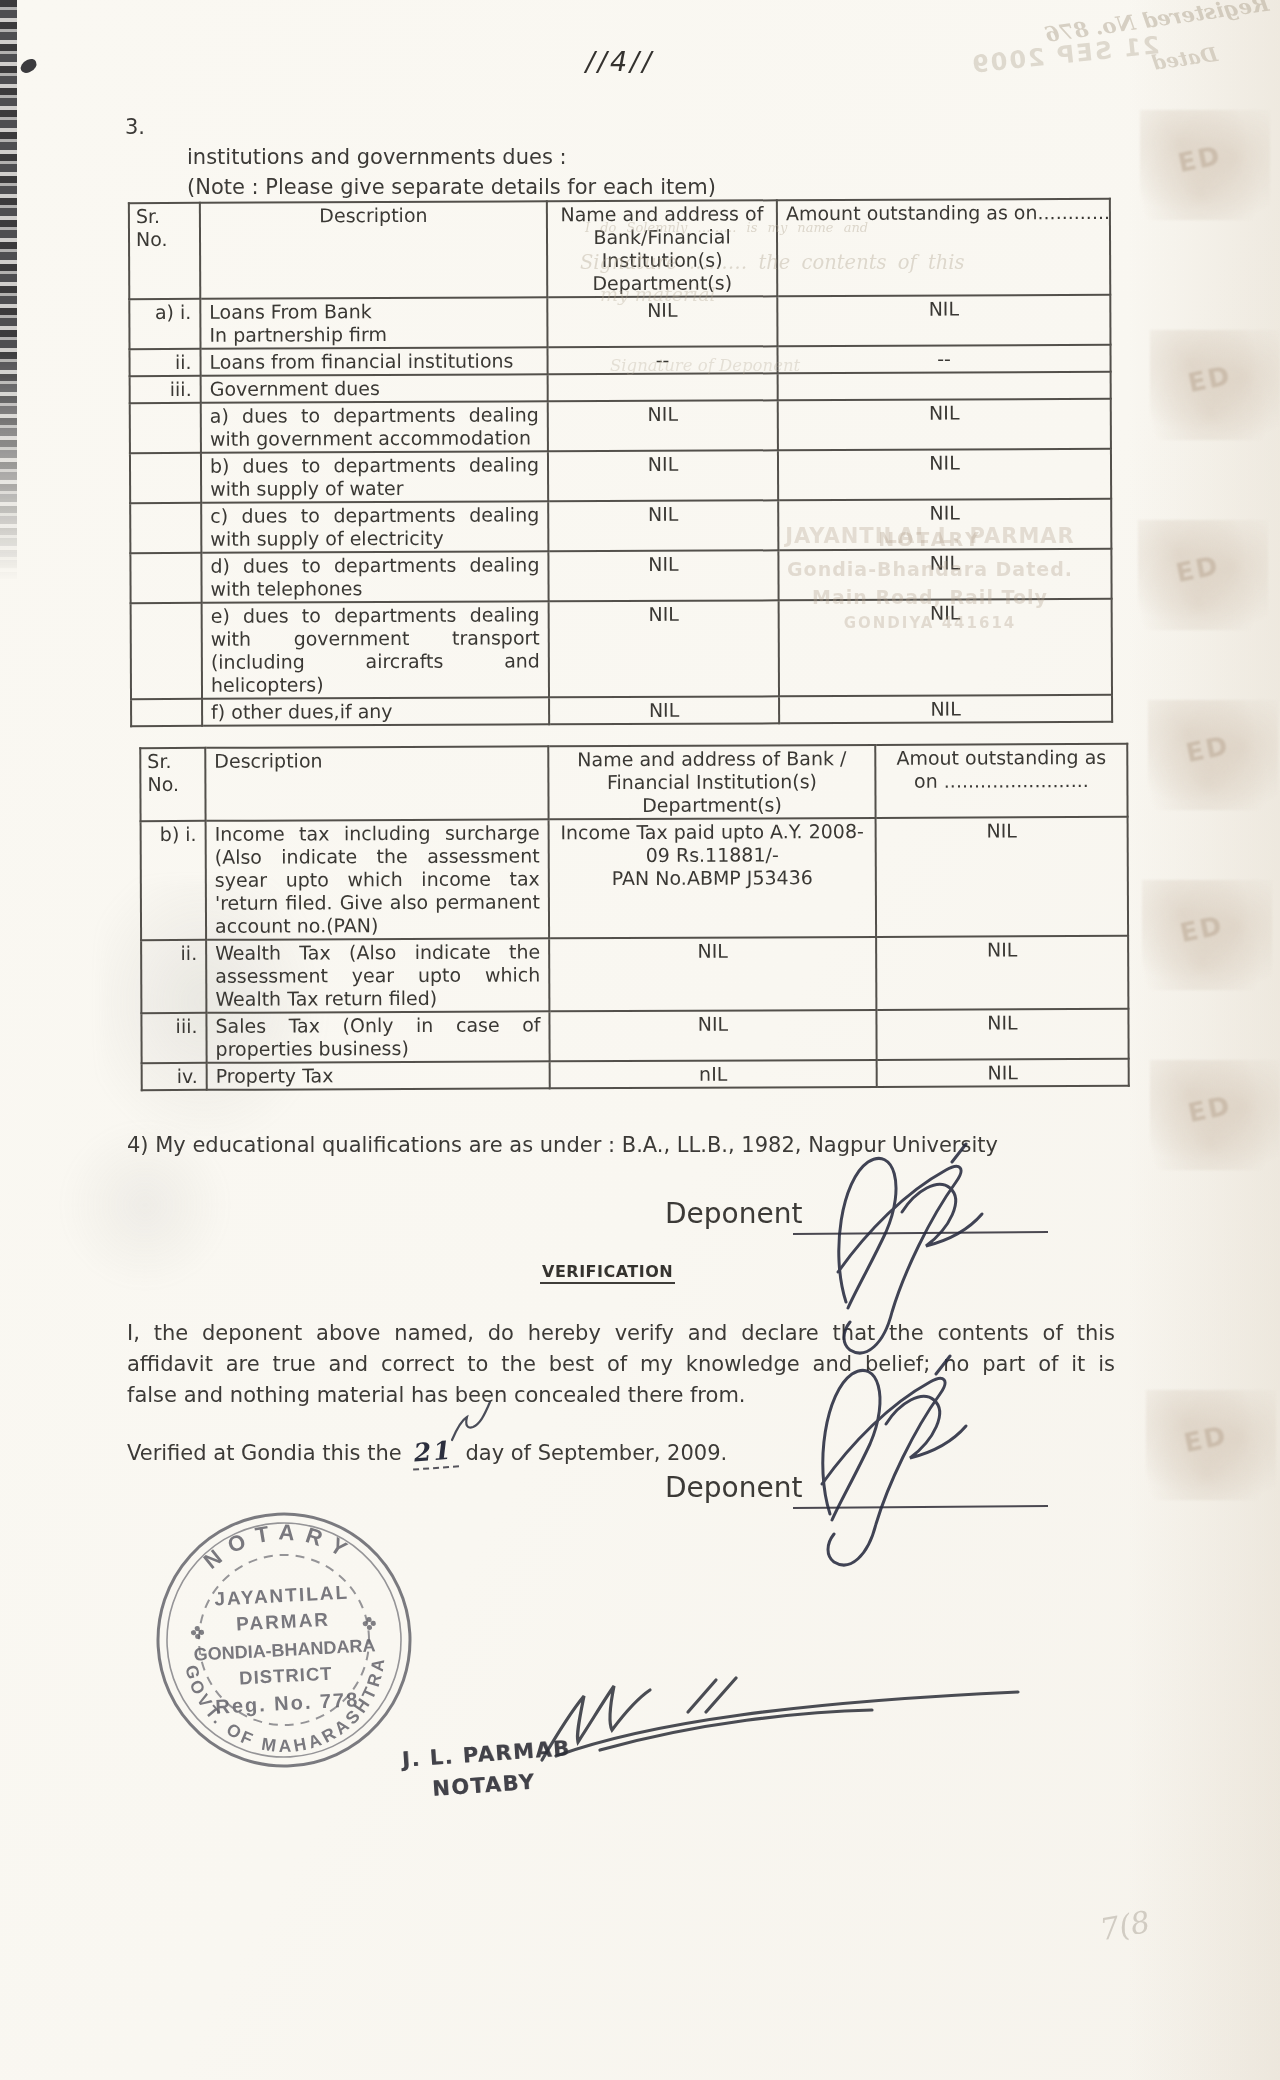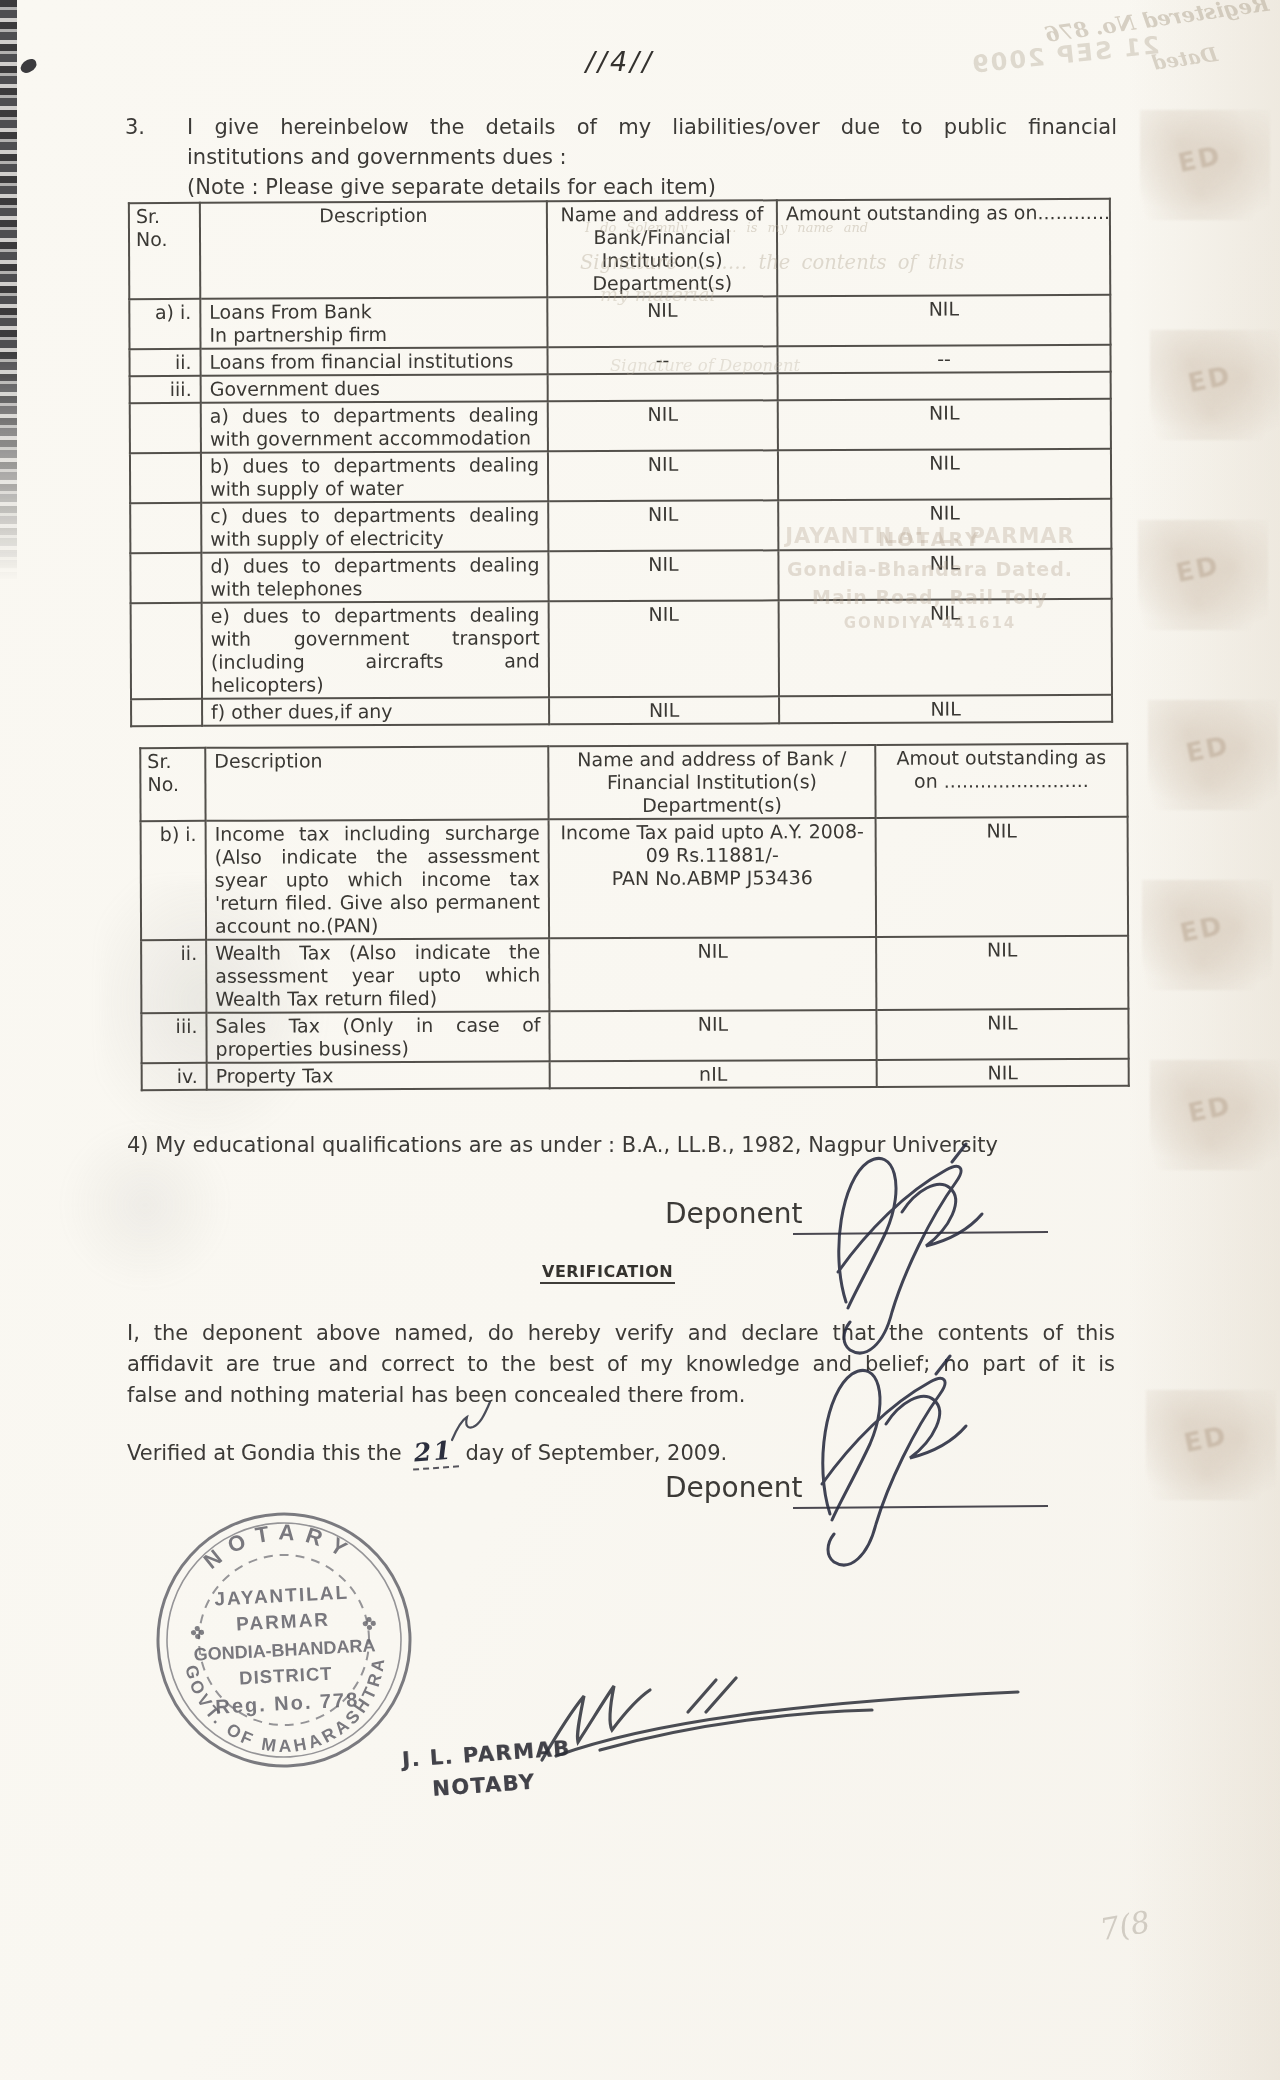--- a/index.html
+++ b/index.html
@@ -121,21 +121,20 @@
   <div class="ghost g-addr" style="top:528px;font-size:19px;opacity:.32;letter-spacing:3px;">NOTARY</div>
   <div class="ghost g-addr" style="top:558px;font-size:19px;opacity:.32;">Gondia-Bhandara Dated.</div>
   <div class="ghost g-addr" style="top:586px;font-size:19px;opacity:.32;">Main Road, Rail Toly</div>
   <div class="ghost g-addr" style="top:614px;font-size:15px;opacity:.32;letter-spacing:2px;">GONDIYA 441614</div>
 
   <div class="t pencil" style="left:1100px;top:1908px;">7(8</div>
 
   <div class="t pagenum" style="left:555px;top:46px;width:130px;text-align:center;z-index:2;">//4//</div>
 
   <div class="t body-txt" style="left:125px;top:112px;z-index:2;">3.</div>
-  <div class="t body-txt jline" style="left:187px;top:112px;width:930px;z-index:2;">I give hereinbelow the details of my liabilities/over due to public financial</div>
   <div class="t body-txt" style="left:187px;top:172px;width:930px;z-index:2;">(Note : Please give separate details for each item)</div>
   <div class="t body-txt" style="left:187px;top:142px;width:930px;z-index:2;">institutions and governments dues :</div>
 
   <table class="doc t1">
     <colgroup>
         <col style="width:71px">
         <col style="width:347px">
         <col style="width:230px">
         <col style="width:333px">
       </colgroup>

